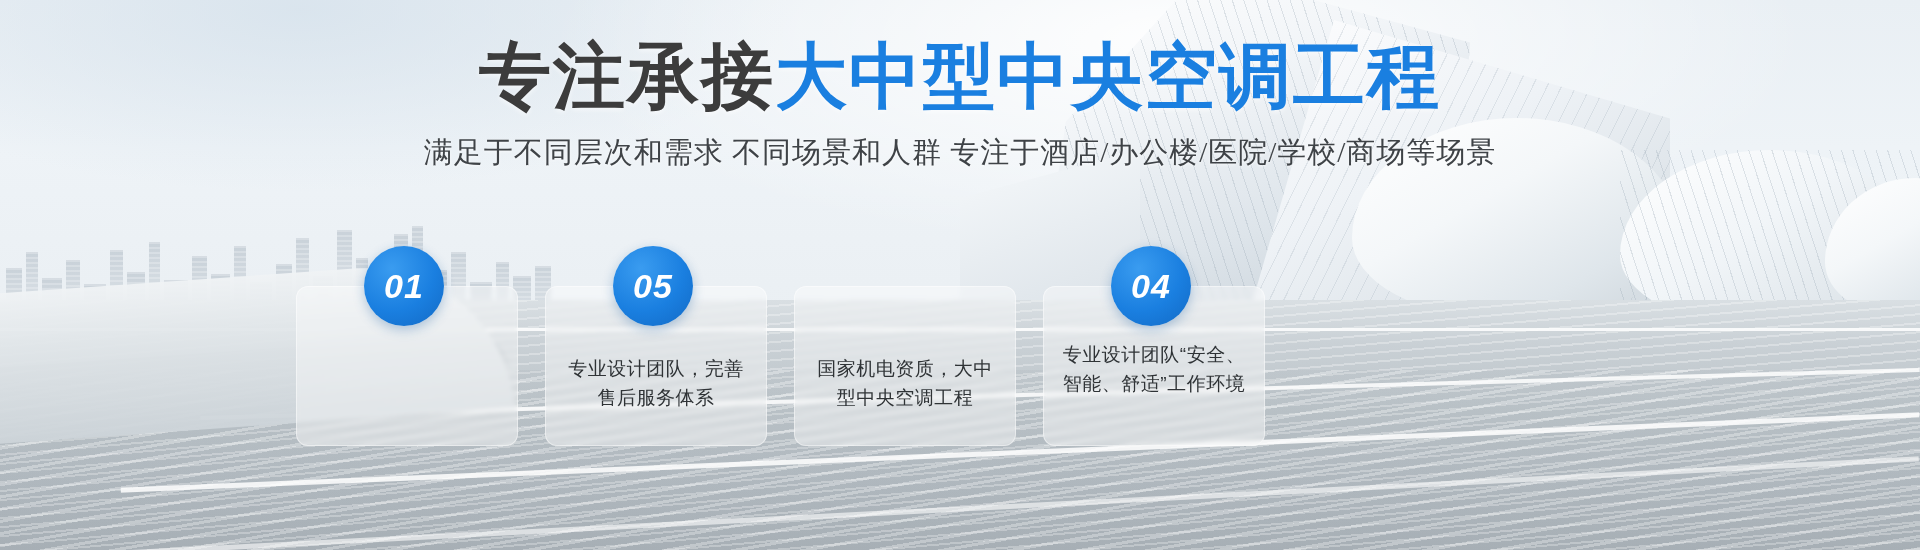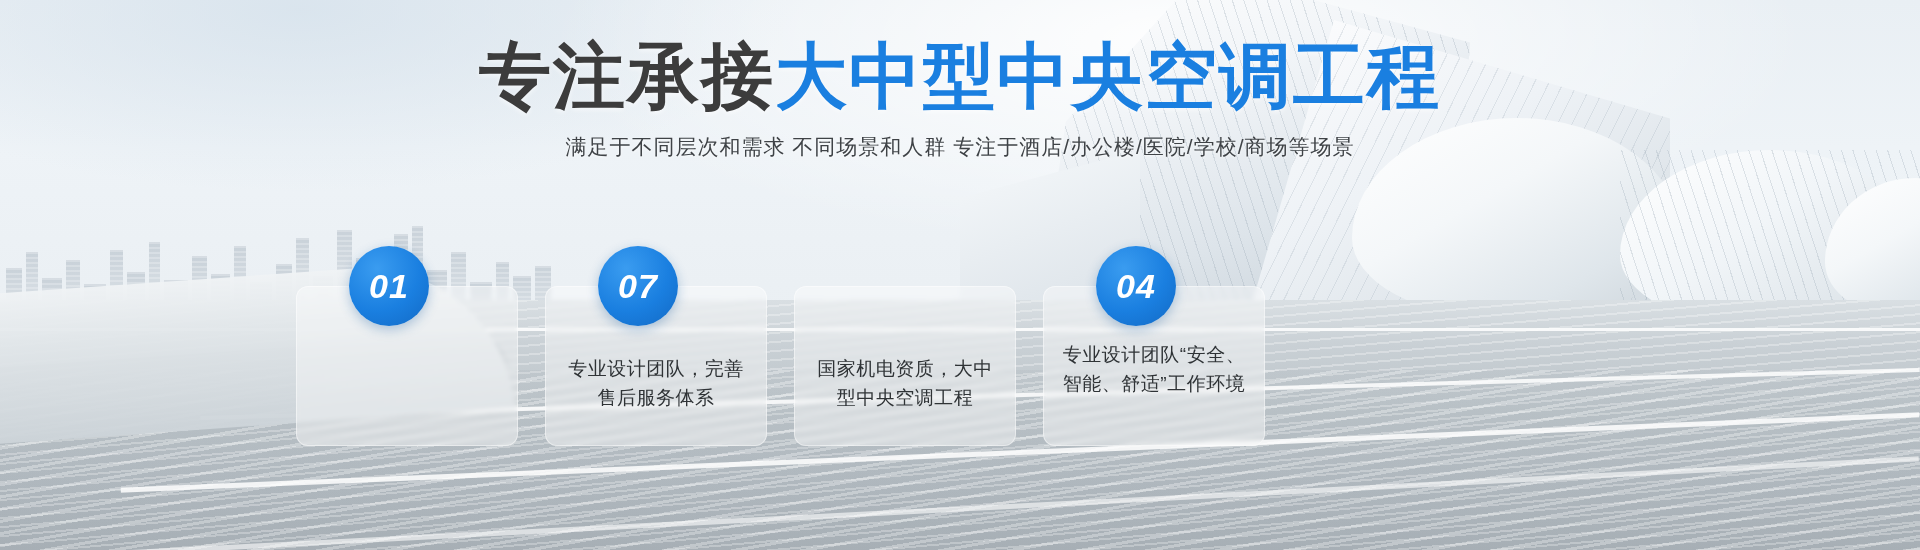--- a/index.html
+++ b/index.html
@@ -67,22 +67,23 @@
   
   .headline{
     position:absolute;left:0;top:40px;width:1920px;text-align:center;
     font-size:72px;font-weight:bold;letter-spacing:2px;line-height:1;
     white-space:nowrap;
   }
   .headline .dark{color:#3c3c3c;text-shadow:0 2px 5px rgba(255,255,255,.6);}
   .headline .blue{color:#1a7fe0;text-shadow:0 2px 5px rgba(255,255,255,.6);}
   .subline{
     position:absolute;left:0;top:133px;width:1920px;text-align:center;
-    font-size:21px;color:#3f4347;letter-spacing:1px;white-space:nowrap;
+    font-size:29px;color:#3f4347;letter-spacing:1px;white-space:nowrap;
     text-shadow:0 1px 3px rgba(255,255,255,.8);
+    font-family:Liberation Serif, serif;
   }
 
   
   .cards{position:absolute;left:296px;top:246px;width:1000px;height:200px;}
   .card{
     position:absolute;top:40px;width:222px;height:160px;
     background:rgba(255,255,255,.40);
     border-radius:12px;
     box-shadow:inset 0 0 0 1px rgba(255,255,255,.45);
     backdrop-filter:blur(2px);
@@ -91,21 +92,21 @@
   .card-2{left:249px;}
   .card-3{left:498px;}
   .card-4{left:747px;}
   .card-text{
     position:absolute;left:14px;right:14px;top:68px;
     text-align:center;font-size:19px;line-height:29px;color:#2f3336;
     letter-spacing:.5px;
   }
   .card-4 .card-text{top:54px;}
   .badge{
-    position:absolute;top:-40px;left:53px;width:80px;height:80px;border-radius:50%;
+    position:absolute;top:-40px;left:68px;width:80px;height:80px;border-radius:50%;
     background:radial-gradient(circle at 35% 28%,#3a9cf0 0%,#1a7fe0 55%,#1269c4 100%);
     box-shadow:0 4px 12px rgba(20,90,160,.30);
     color:#ffffff;font-size:34px;font-weight:bold;font-style:italic;
     display:flex;align-items:center;justify-content:center;
     letter-spacing:1px;
   }
 </style>
 </head>
 <body>
 
@@ -181,21 +182,21 @@
 
   <div class="subline">满足于不同层次和需求  不同场景和人群  专注于酒店/办公楼/医院/学校/商场等场景</div>
 
   <div class="cards">
 
     <div class="card card-1">
       <div class="badge">01</div>
     </div>
 
     <div class="card card-2">
-      <div class="badge">07</div>
+      <div class="badge">05</div>
       <div class="card-text">专业设计团队，完善售后服务体系</div>
     </div>
 
     <div class="card card-3">
       <div class="card-text">国家机电资质，大中型中央空调工程</div>
     </div>
 
     <div class="card card-4">
       <div class="badge">04</div>
       <div class="card-text">专业设计团队“安全、智能、舒适”工作环境</div>

